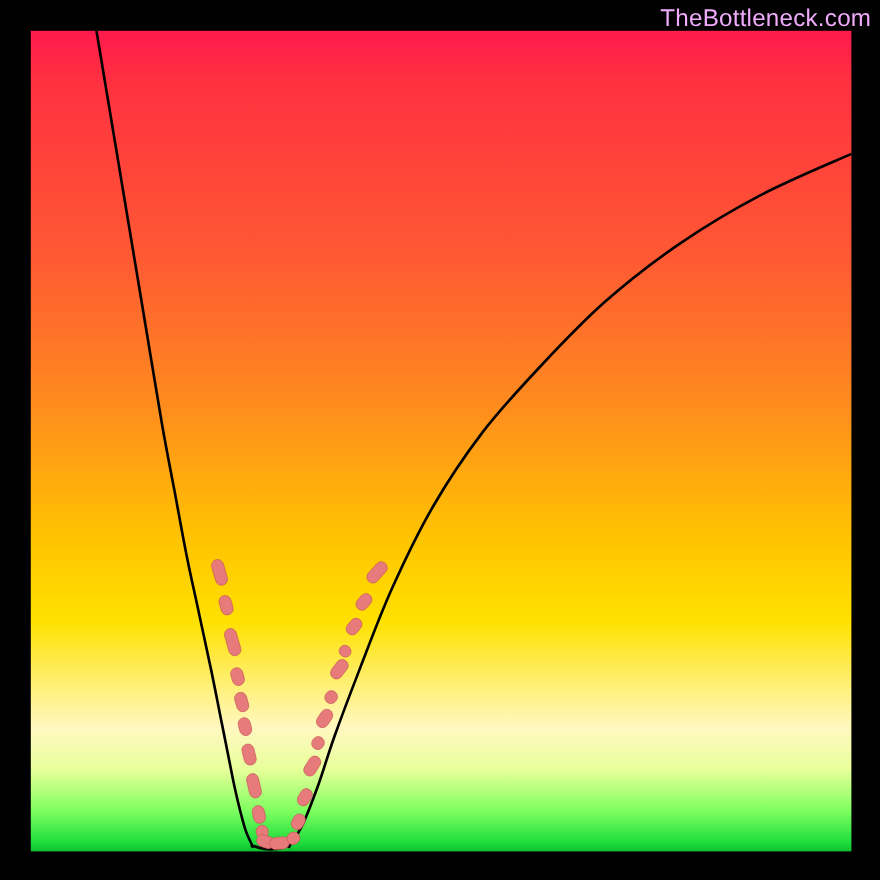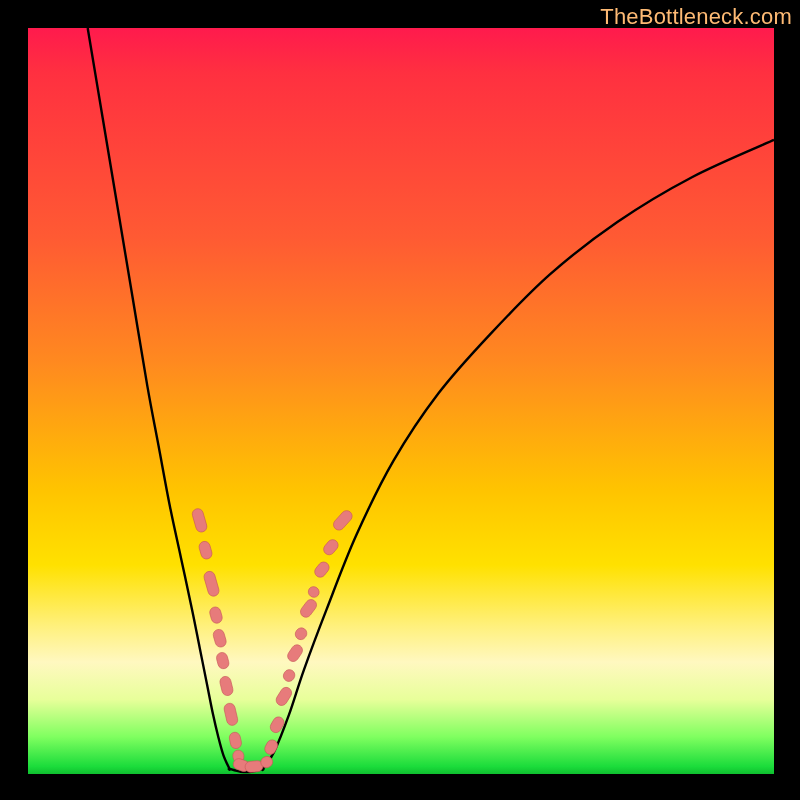--- a/index.html
+++ b/index.html
@@ -39,21 +39,21 @@
       #e8ff9a 90%,
       #80ff60 95%,
       #1bdc3b 99%,
       #0fbf2f 100%
     );
   }
   .watermark {
     position: absolute;
     top: 4px;
     right: 8px;
-    color: #fdba74;
+    color: #f0abfc;
     font-size: 22px;
     font-weight: 500;
     letter-spacing: 0.2px;
     user-select: none;
   }
   svg.curves {
     position: absolute;
     left: 0;
     top: 0;
     width: 746px;

